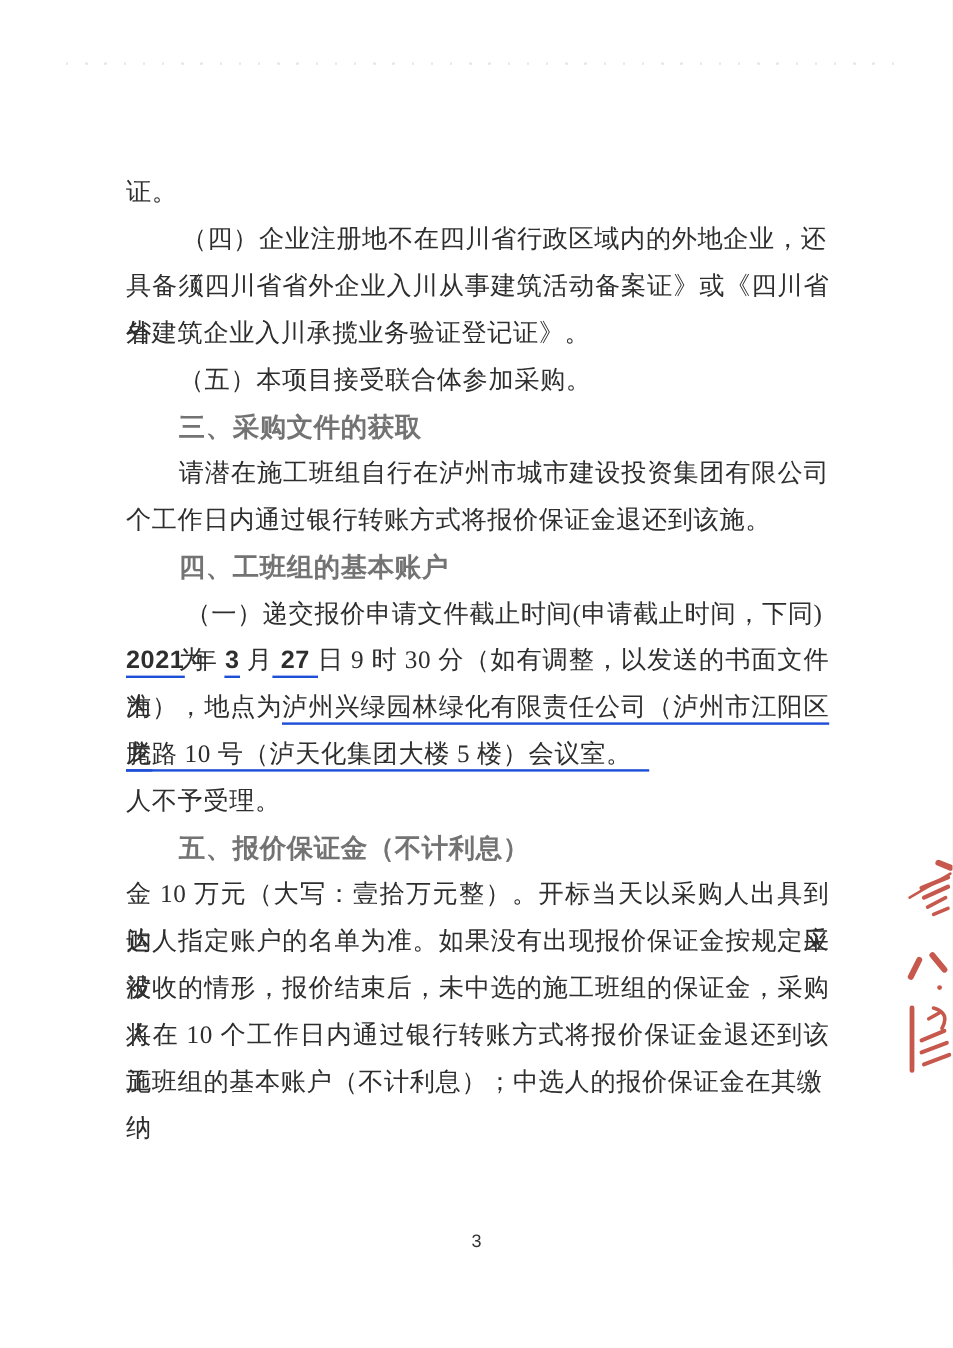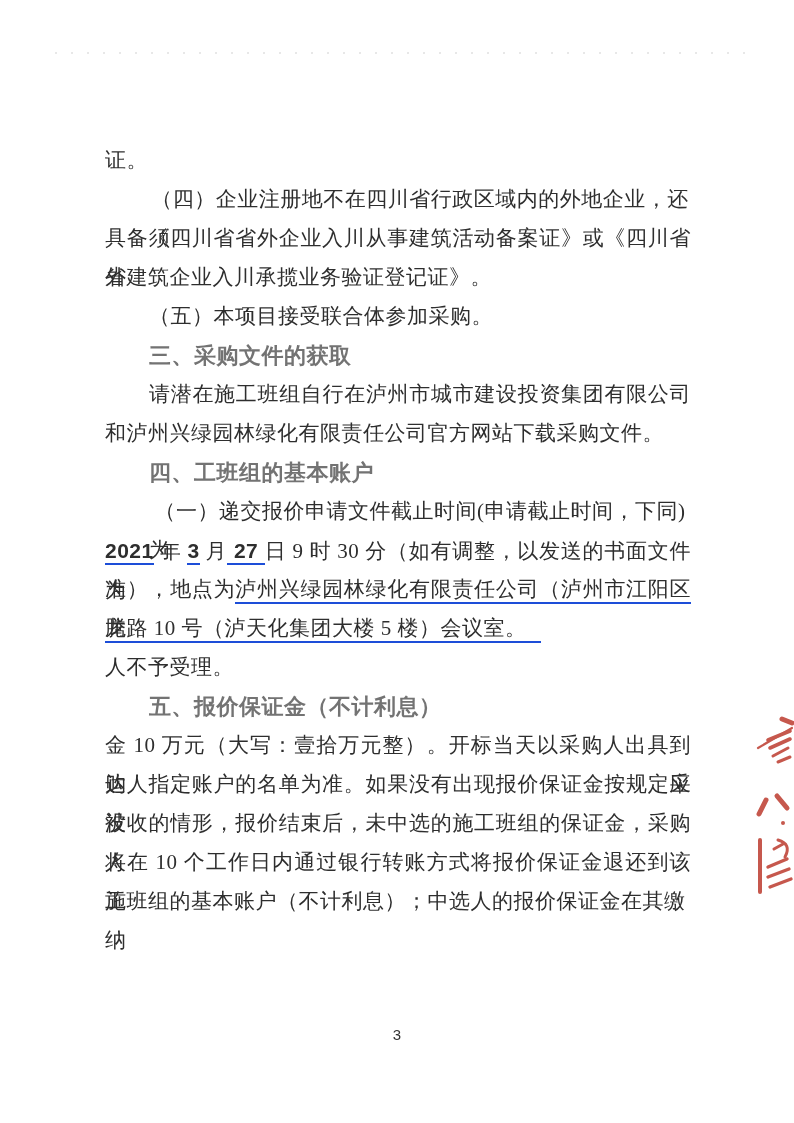--- a/index.html
+++ b/index.html
@@ -51,21 +51,21 @@
   <div class="scan-noise"></div>
 
   <div class="textblock">
       <div class="line l"><span>证。</span></div>
       <div class="line indent j"><span>（四）企业注册地不在四川省行政区域内的外地企业，还须</span></div>
       <div class="line j"><span>具备《四川省省外企业入川从事建筑活动备案证》或《四川省省</span></div>
       <div class="line l"><span>外建筑企业入川承揽业务验证登记证》。</span></div>
       <div class="line indent l"><span>（五）本项目接受联合体参加采购。</span></div>
       <div class="line heading indent l"><span>三、采购文件的获取</span></div>
       <div class="line indent j"><span>请潜在施工班组自行在泸州市城市建设投资集团有限公司</span></div>
-      <div class="line l"><span>和泸州兴绿园林绿化有限责任公司官方网站下载采购文件。</span></div>
+      <div class="line l"><span>个工作日内通过银行转账方式将报价保证金退还到该施。</span></div>
       <div class="line heading indent l"><span>四、工班组的基本账户</span></div>
       <div class="line indent j"><span>（一）递交报价申请文件截止时间(申请截止时间，下同)为</span></div>
       <div class="line j"><span class="u b num">2021</span><span> 年 </span><span class="u b num">3</span><span> 月</span><span class="u b num"> 27 </span><span>日 9 时 30 分（如有调整，以发送的书面文件为</span></div>
       <div class="line j"><span>准），地点为</span><span class="u">泸州兴绿园林绿化有限责任公司（泸州市江阳区龙</span></div>
       <div class="line l"><span class="u" style="padding-right: 14px;">腾路 10 号（泸天化集团大楼 5 楼）会议室。</span></div>
       <div class="line l"><span>人不予受理。</span></div>
       <div class="line heading indent l"><span>五、报价保证金（不计利息）</span></div>
       <div class="line j"><span>金 10 万元（大写：壹拾万元整）。开标当天以采购人出具到达采</span></div>
       <div class="line j"><span>购人指定账户的名单为准。如果没有出现报价保证金按规定应被</span></div>
       <div class="line j"><span>没收的情形，报价结束后，未中选的施工班组的保证金，采购人</span></div>

